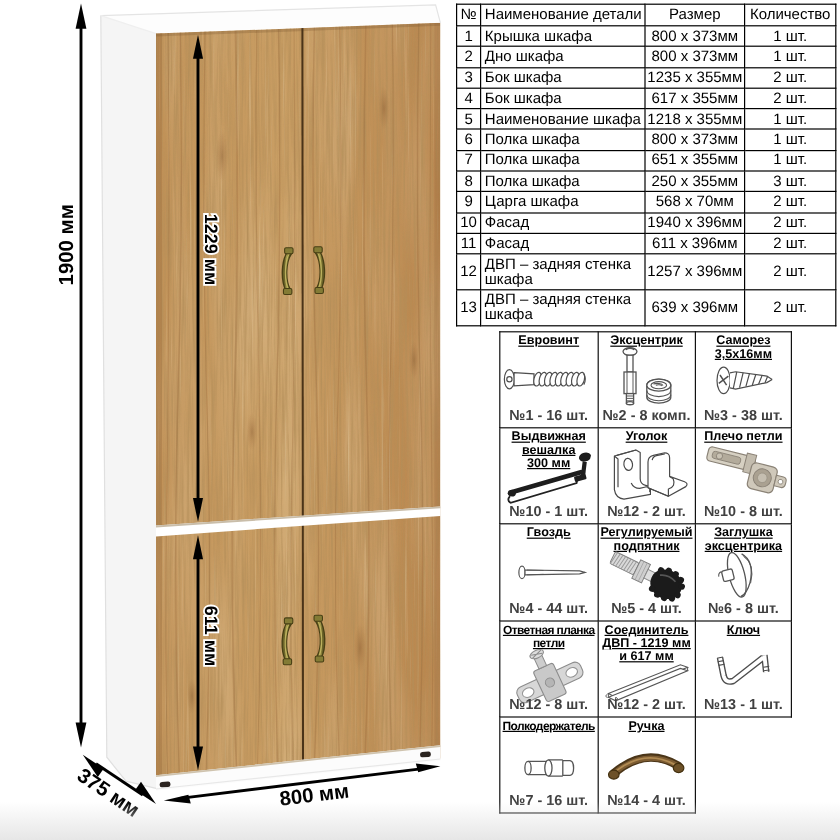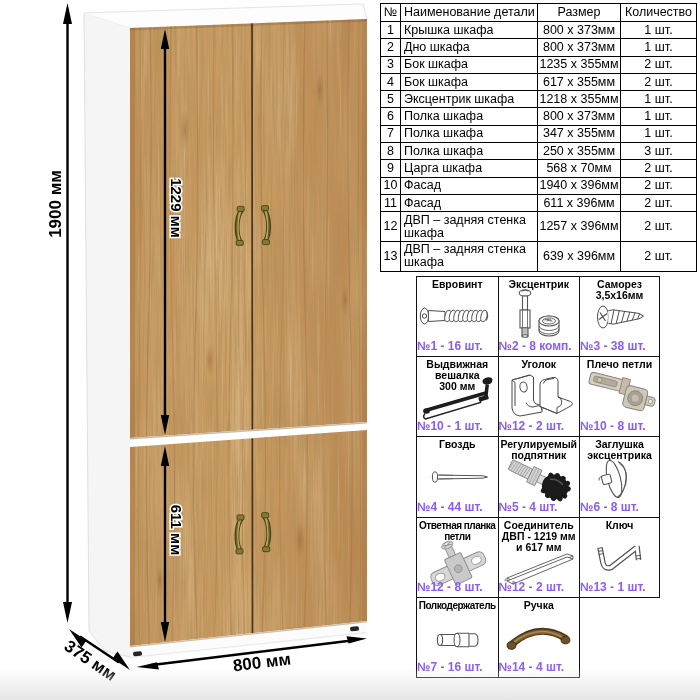--- a/index.html
+++ b/index.html
@@ -4,24 +4,24 @@
 html,body{margin:0;padding:0;background:#fff;}
 body{position:relative;width:700px;height:700px;overflow:hidden;font-family:"Liberation Sans",sans-serif;}
 #pt{position:absolute;left:380px;top:3px;border-collapse:collapse;table-layout:fixed;width:316px;font-family:"Liberation Sans",sans-serif;font-size:12.5px;color:#000;}
 #pt td{border:1.5px solid #000;padding:0 4px 0 3px;height:16.3px;line-height:13px;white-space:nowrap;overflow:hidden;}
 #pt tr.h td{height:17px;}
 #pt tr.b td{height:28.7px;white-space:normal;}
 #pt td.c{text-align:center;padding:0;}
 #hw{position:absolute;left:416px;top:276px;border-collapse:collapse;table-layout:fixed;width:243px;font-family:"Liberation Sans",sans-serif;}
 #hw td{border:1.6px solid #111;height:79.2px;padding:0;vertical-align:top;background:#fff;overflow:hidden;}
 #hw td.x{border:none;background:transparent;}
-#hw .cell{position:relative;width:100%;height:100%;}
+#hw .cell{position:relative;width:100%;height:100%;text-decoration:underline;}
 .t{font-weight:bold;font-size:10.5px;text-align:center;line-height:11px;padding-top:2px;color:#000;white-space:nowrap;}
 .t.sm{font-size:10px;letter-spacing:-0.5px;}
-.q{position:absolute;bottom:3px;left:0;width:100%;text-align:left;font-weight:bold;font-size:12px;color:#8b5cf6;}
+.q{position:absolute;bottom:3px;left:0;width:100%;text-align:center;font-weight:bold;font-size:12px;color:#404040;}
 .ic{position:absolute;left:0;top:0;}
 #fade{position:absolute;left:0;top:668px;width:700px;height:32px;background:linear-gradient(180deg,rgba(232,232,232,0) 0%,rgba(230,230,230,.5) 50%,#e6e6e6 100%);pointer-events:none;}
 </style></head>
 <body>
 
 <svg width="420" height="700" viewBox="0 0 420 700" style="position:absolute;left:0;top:0">
 <defs>
 <linearGradient id="wb" x1="0" y1="0" x2="1" y2="0">
 <stop offset="0" stop-color="#c09157"></stop>
         <stop offset="0.45" stop-color="#c99e64"></stop>
@@ -194,34 +194,34 @@
         <td class="c">2 шт.</td>
       </tr>
 <tr>
         <td class="c">4</td>
         <td>Бок шкафа</td>
         <td class="c">617 х 355мм</td>
         <td class="c">2 шт.</td>
       </tr>
 <tr>
         <td class="c">5</td>
-        <td>Эксцентрик шкафа</td>
+        <td>Наименование шкафа</td>
         <td class="c">1218 х 355мм</td>
         <td class="c">1 шт.</td>
       </tr>
 <tr>
         <td class="c">6</td>
         <td>Полка шкафа</td>
         <td class="c">800 х 373мм</td>
         <td class="c">1 шт.</td>
       </tr>
 <tr>
         <td class="c">7</td>
         <td>Полка шкафа</td>
-        <td class="c">347 х 355мм</td>
+        <td class="c">651 х 355мм</td>
         <td class="c">1 шт.</td>
       </tr>
 <tr>
         <td class="c">8</td>
         <td>Полка шкафа</td>
         <td class="c">250 х 355мм</td>
         <td class="c">3 шт.</td>
       </tr>
 <tr>
         <td class="c">9</td>

